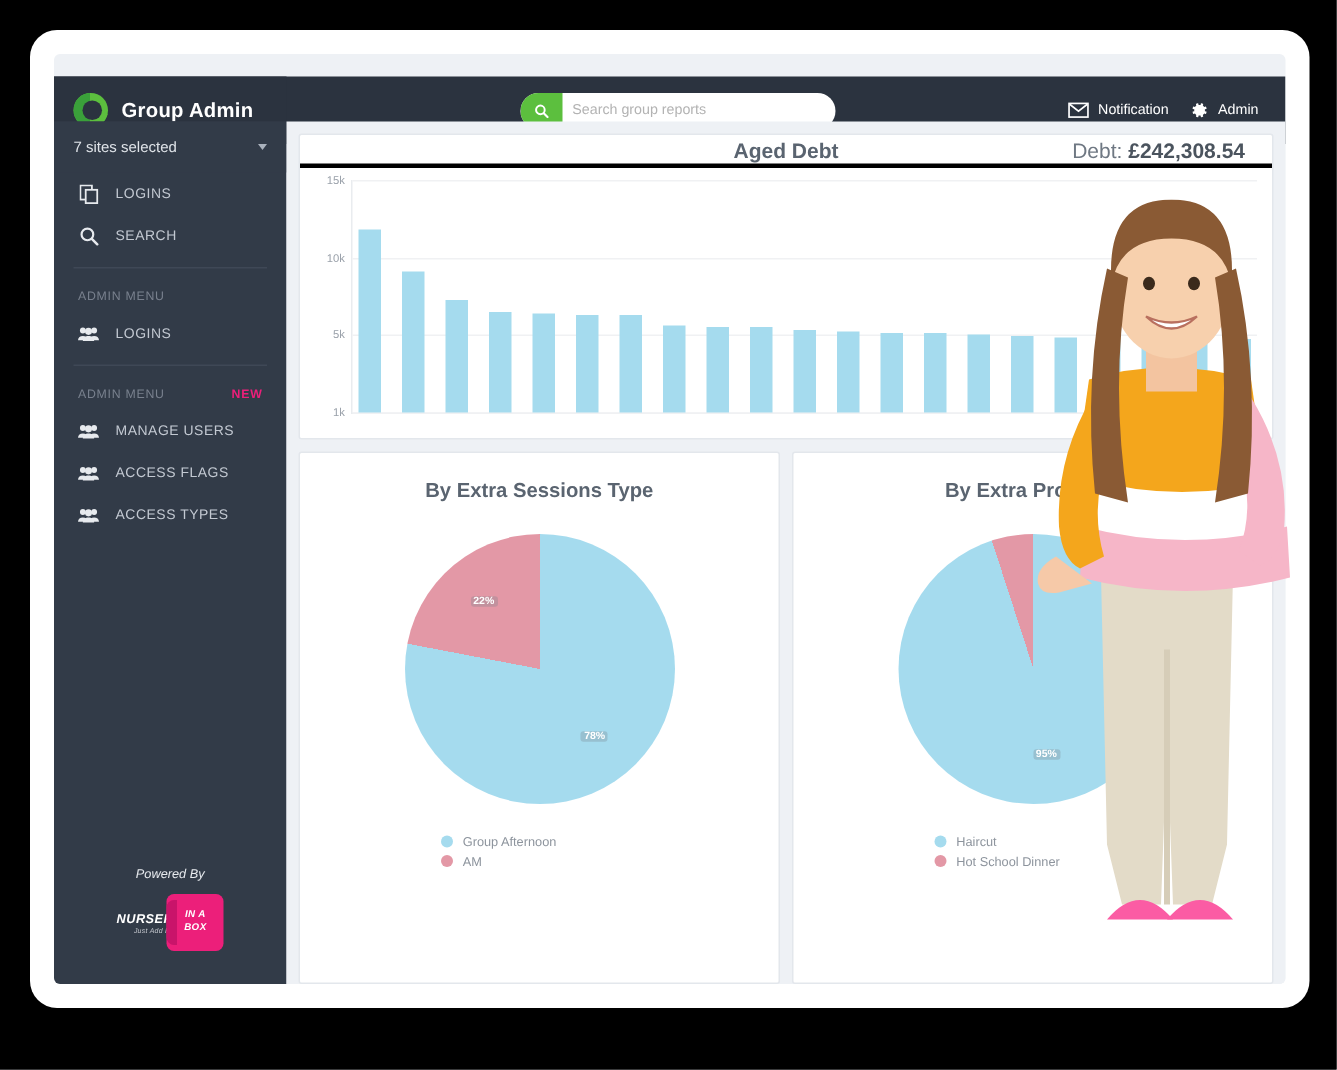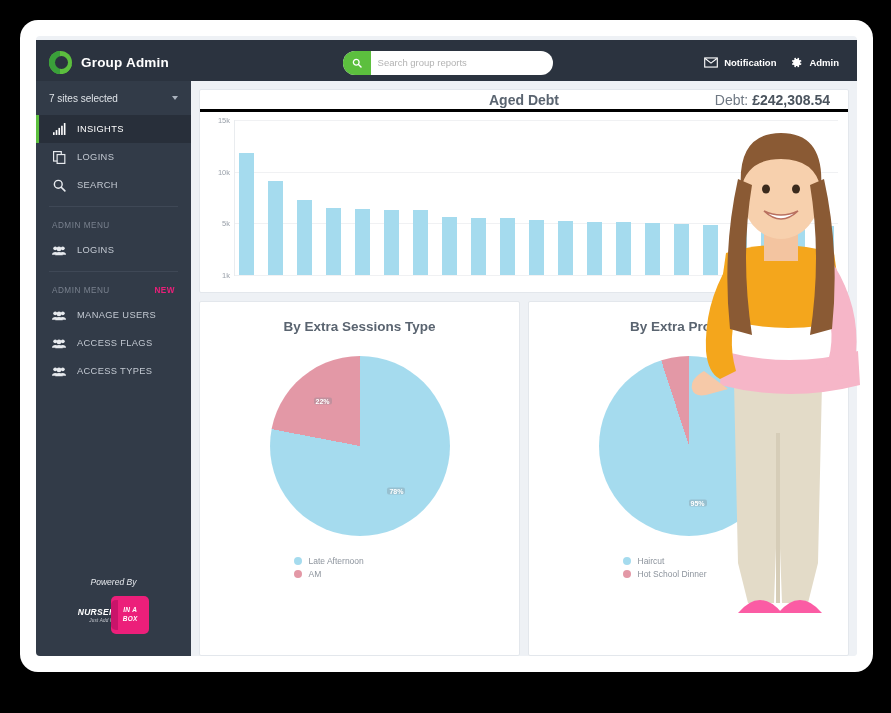--- a/index.html
+++ b/index.html
@@ -25,21 +25,21 @@
     position: absolute;
     left: 16px; top: 16px;
     width: 821px; height: 620px;
     background: #eef1f5;
     border-radius: 4px;
     overflow: hidden;
   }
 
   
   #topbar {
-    position: absolute; left: 0; top: 4px;
+    position: absolute; left: 0; top: 15px;
     width: 821px; height: 45px;
     background: #2b333f;
     display: flex; align-items: center;
   }
   #brand {
     width: 155px; height: 45px;
     display: flex; align-items: center; gap: 9px;
     padding-left: 13px;
     background: #2b333f;
   }
@@ -103,21 +103,21 @@
   #search-input::placeholder { color: #b3b3b3; }
 
   #topbar-right {
     display: flex; align-items: center; gap: 14px;
     padding-right: 18px;
     color: #ffffff;
     font-size: 9.5px;
   }
   .topbar-action {
     display: flex; align-items: center; gap: 6px;
-    cursor: pointer; white-space: nowrap; font-weight: bold;
+    cursor: pointer; white-space: nowrap;
   }
 
   
   #sidebar {
     position: absolute; left: 0; top: 45px;
     width: 155px; height: 575px;
     background: #323b48;
   }
   #site-select {
     height: 34px;
@@ -384,32 +384,20 @@
     </div>
 
     <div id="sidebar">
 
       <div id="site-select">
         <span>7 sites selected</span>
         <span class="caret-down"></span>
       </div>
 
 
-      <div class="nav-item active">
-        <span class="nav-icon">
-          <svg width="13" height="12" viewBox="0 0 24 22">
-            <rect x="0" y="17" width="3" height="5" fill="#fff"></rect>
-            <rect x="5" y="13" width="3" height="9" fill="#fff"></rect>
-            <rect x="10" y="9" width="3" height="13" fill="#fff"></rect>
-            <rect x="15" y="5" width="3" height="17" fill="#fff"></rect>
-            <rect x="20" y="0" width="3" height="22" fill="#fff"></rect>
-          </svg>
-        </span>
-        <span>INSIGHTS</span>
-      </div>
 
       <div class="nav-item">
         <span class="nav-icon">
           <svg width="13" height="13" viewBox="0 0 22 22">
             <rect x="1" y="1" width="13" height="16" fill="none" stroke="#e7eaee" stroke-width="2"></rect>
             <rect x="7" y="6" width="13" height="15" fill="#323b48" stroke="#e7eaee" stroke-width="2"></rect>
           </svg>
         </span>
         <span>LOGINS</span>
       </div>
@@ -566,21 +554,21 @@
         <div class="card" id="card-sessions">
           <div class="pie-title">By Extra Sessions Type</div>
           <div class="pie-wrap">
             <div class="pie" id="pie-sessions" style="background: conic-gradient(rgb(165, 219, 238) 0deg, rgb(165, 219, 238) 280.8deg, rgb(227, 152, 166) 280.8deg, rgb(227, 152, 166) 360deg);"></div>
             <div class="pie-label" id="pie-sessions-l0" style="left: 126.971px; top: 134.69px;">78%</div>
             <div class="pie-label" id="pie-sessions-l1" style="left: 53.0294px; top: 45.3102px;">22%</div>
           </div>
           <div class="pie-legend" id="legend-sessions">
               <div class="legend-row">
                 <span class="legend-dot" style="background: rgb(165, 219, 238);"></span>
-                <span>Late Afternoon</span>
+                <span>Group Afternoon</span>
               </div>
               <div class="legend-row">
                 <span class="legend-dot" style="background: rgb(227, 152, 166);"></span>
                 <span>AM</span>
               </div>
             </div>
         </div>
 
         <div class="card" id="card-products">
           <div class="pie-title">By Extra Products</div>

